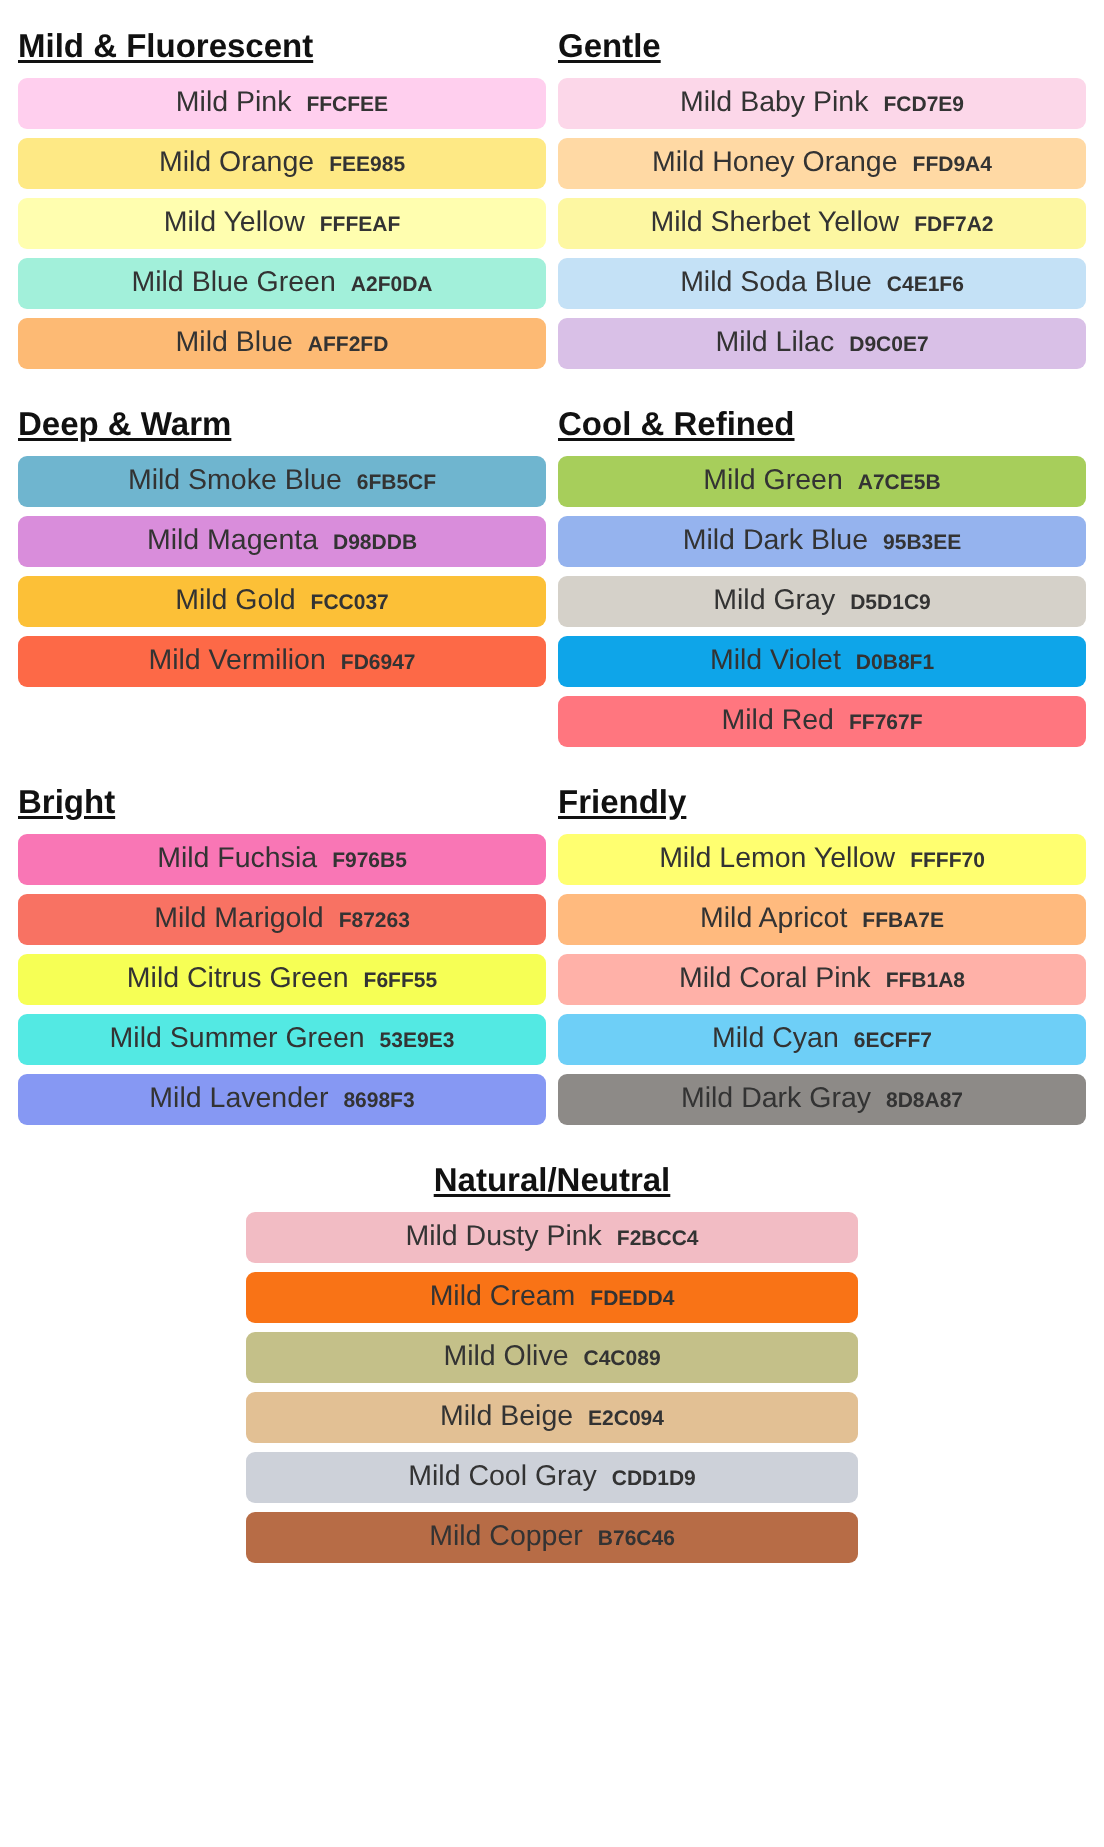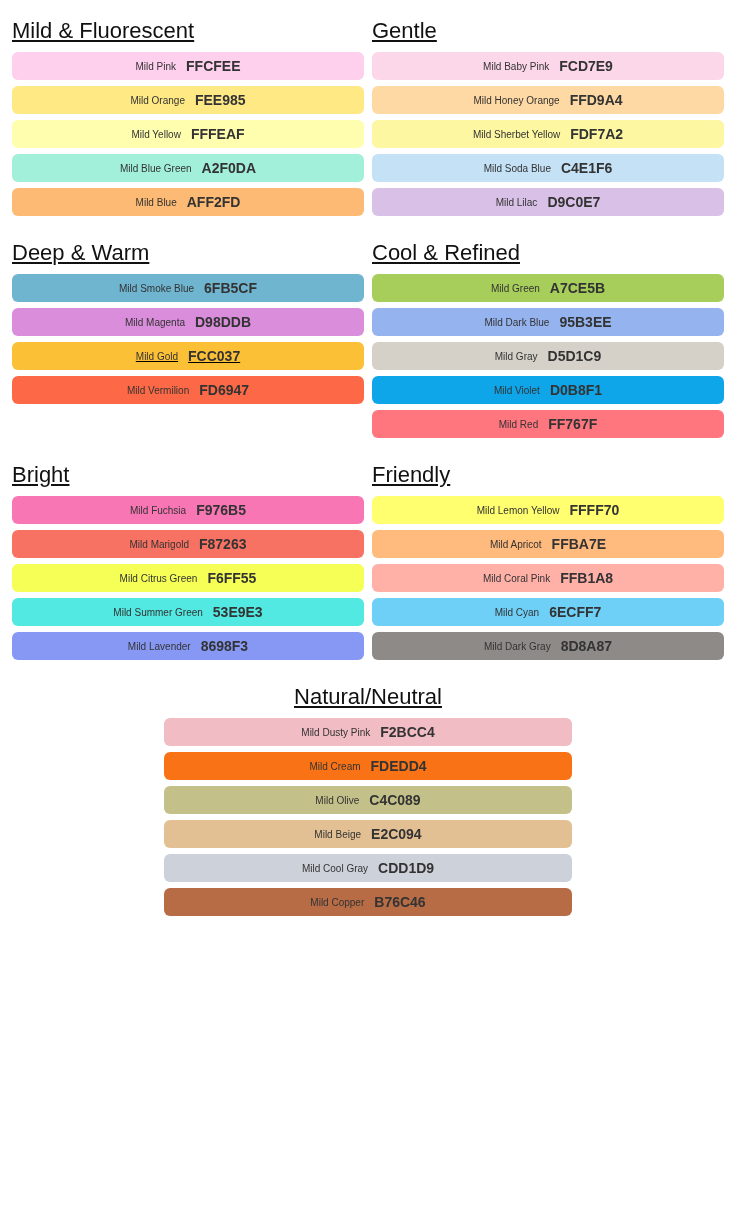--- a/index.html
+++ b/index.html
@@ -13,36 +13,36 @@
     .sections-grid {
       display: grid;
       grid-template-columns: 1fr 1fr;
       gap: 0 8px;
     }
     .section {
       margin-bottom: 18px;
     }
     .section-title {
       font-size: 22px;
-      font-weight: normal;
+      font-weight: bold;
       text-decoration: underline;
       margin-bottom: 8px;
       color: #111;
     }
     .color-row {
       display: flex;
       align-items: center;
       border-radius: 6px;
       margin-bottom: 6px;
       padding: 6px 10px;
       justify-content: center;
       gap: 10px;
     }
     .color-name {
-      font-size: 10px;
+      font-size: 19px;
       color: #333;
       white-space: nowrap;
     }
     .color-hex {
       font-size: 14px;
       color: #333;
       font-weight: 600;
       white-space: nowrap;
     }
     .full-section {
@@ -111,21 +111,21 @@
     <div class="section">
       <div class="section-title">Deep &amp; Warm</div>
       <div class="color-row" style="background-color: rgb(111, 181, 207);">
         <span class="color-name">Mild Smoke Blue</span>
         <span class="color-hex">6FB5CF</span>
       </div>
       <div class="color-row" style="background-color: rgb(217, 141, 219);">
         <span class="color-name">Mild Magenta</span>
         <span class="color-hex">D98DDB</span>
       </div>
-      <div class="color-row" style="background-color: rgb(252, 192, 55); text-decoration: underline;">
+      <div class="color-row" style="background-color: rgb(252, 192, 55);">
         <span class="color-name">Mild Gold</span>
         <span class="color-hex">FCC037</span>
       </div>
       <div class="color-row" style="background-color: rgb(253, 105, 71);">
         <span class="color-name">Mild Vermilion</span>
         <span class="color-hex">FD6947</span>
       </div>
     </div>
     <div class="section">
       <div class="section-title">Cool &amp; Refined</div>

